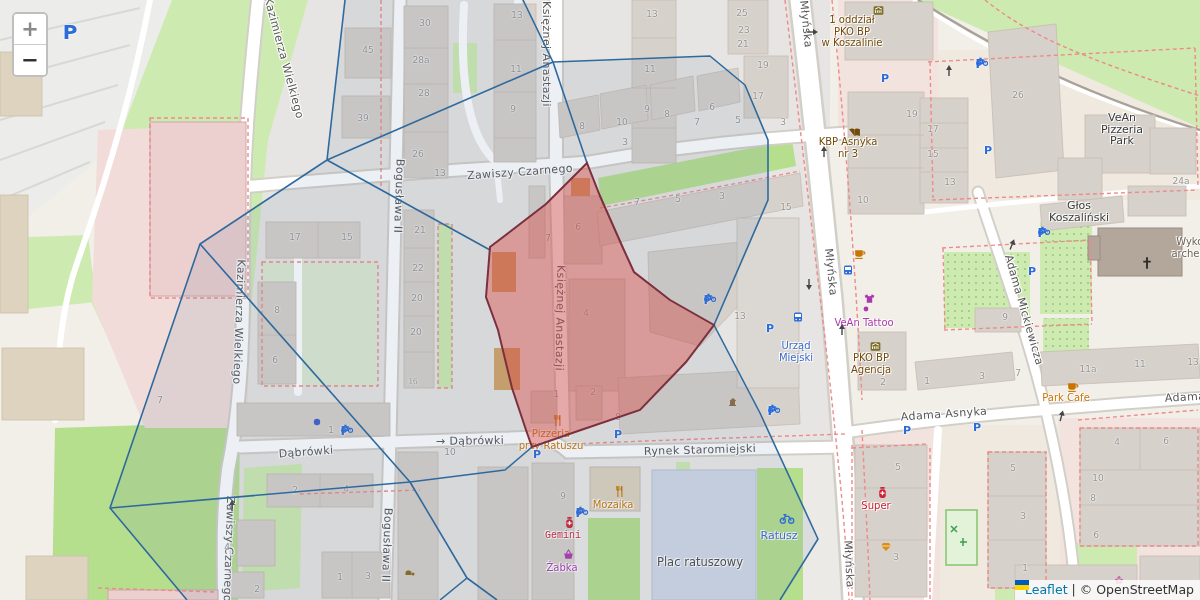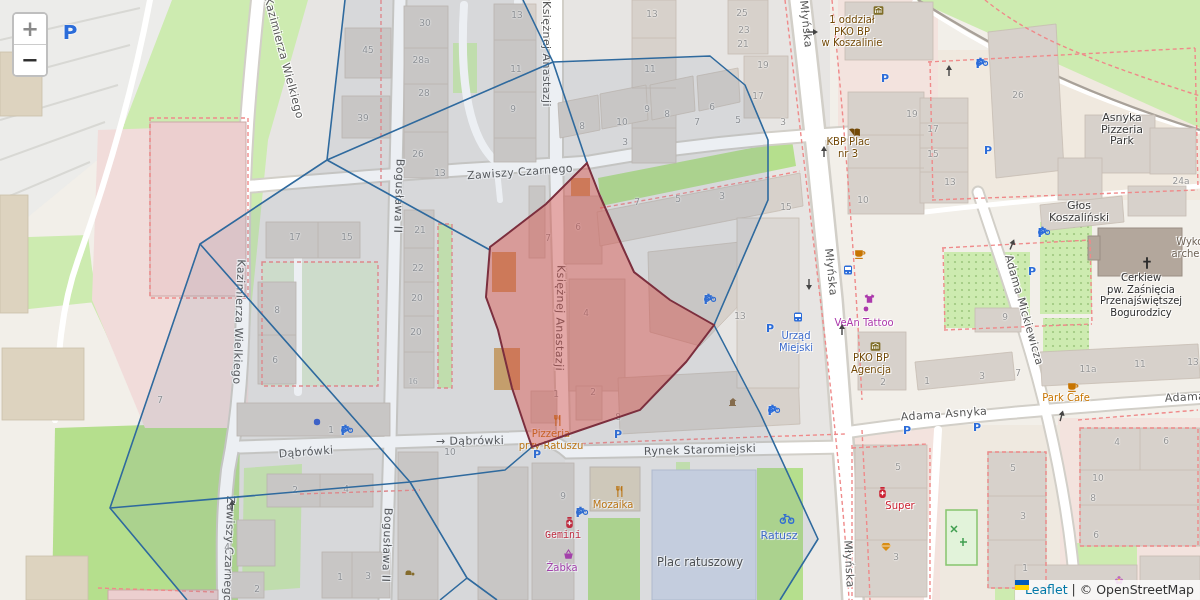--- a/index.html
+++ b/index.html
@@ -367,53 +367,47 @@
     <div class="num" style="left: 450px; top: 452px;">10</div>
     <div class="num" style="left: 618px; top: 417px;">8</div>
     <div class="num" style="left: 563px; top: 496px;">9</div>
     <div class="num" style="left: 331px; top: 430px;">1</div>
     <div class="poi" style="left: 852px; top: 14px; color: rgb(115, 74, 8);">
       <div>1 oddział</div>
       <div>PKO BP</div>
       <div>w Koszalinie</div>
     </div>
     <div class="poi" style="left: 848px; top: 136px; color: rgb(115, 74, 8);">
-      <div>KBP Plac</div>
+      <div>KBP Asnyka</div>
       <div>nr 3</div>
     </div>
     <div class="poi" style="left: 1122px; top: 112px; color: rgb(58, 58, 58); font-size: 11px;">
-      <div>Asnyka</div>
+      <div>VeAn</div>
       <div>Pizzeria</div>
       <div>Park</div>
     </div>
     <div class="poi" style="left: 1079px; top: 200px; color: rgb(58, 58, 58); font-size: 11px;">
       <div>Głos</div>
       <div>Koszaliński</div>
     </div>
     <div class="poi" style="left: 1193px; top: 236px; color: rgb(110, 98, 85);">
       <div>Wykop</div>
       <div>archeolo</div>
     </div>
-    <div class="poi" style="left: 1141px; top: 272px; color: rgb(46, 46, 46);">
-      <div>Cerkiew</div>
-      <div>pw. Zaśnięcia</div>
-      <div>Przenajświętszej</div>
-      <div>Bogurodzicy</div>
-    </div>
     <div class="poi" style="left: 1066px; top: 392px; color: rgb(199, 116, 0);">
       <div>Park Cafe</div>
     </div>
     <div class="poi" style="left: 864px; top: 317px; color: rgb(172, 57, 172);">
       <div>VeAn Tattoo</div>
     </div>
     <div class="poi" style="left: 871px; top: 352px; color: rgb(115, 74, 8);">
       <div>PKO BP</div>
       <div>Agencja</div>
     </div>
-    <div class="poi" style="left: 796px; top: 330px; color: rgb(59, 106, 203);">
+    <div class="poi" style="left: 796px; top: 340px; color: rgb(59, 106, 203);">
       <div>Urząd</div>
       <div>Miejski</div>
     </div>
     <div class="poi" style="left: 551px; top: 428px; color: rgb(199, 116, 0);">
       <div>Pizzeria</div>
       <div>przy Ratuszu</div>
     </div>
     <div class="poi" style="left: 613px; top: 499px; color: rgb(199, 116, 0);">
       <div>Mozaika</div>
     </div>
@@ -422,21 +416,21 @@
     </div>
     <div class="poi" style="left: 562px; top: 562px; color: rgb(172, 57, 172);">
       <div>Żabka</div>
     </div>
     <div class="poi" style="left: 700px; top: 557px; color: rgb(74, 74, 74); font-size: 11.5px;">
       <div>Plac ratuszowy</div>
     </div>
     <div class="poi" style="left: 779px; top: 530px; color: rgb(59, 106, 203); font-size: 11px;">
       <div>Ratusz</div>
     </div>
-    <div class="poi" style="left: 876px; top: 500px; color: rgb(204, 34, 51); margin-left: 24px;">
+    <div class="poi" style="left: 876px; top: 500px; color: rgb(204, 34, 51);">
       <div>Super</div>
     </div>
     <div class="pk" style="left: 70px; top: 32px; font-size: 20px;">
       <span>P</span>
     </div>
     <div class="pk" style="left: 980px; top: 64px; font-size: 12px;">
       <span>P</span>
       <svg width="13" height="9" viewBox="0 0 14 10">
         <g fill="none" stroke="#2b6cd9" stroke-width="1.2">
           <circle cx="3.2" cy="7" r="2.3"></circle>

